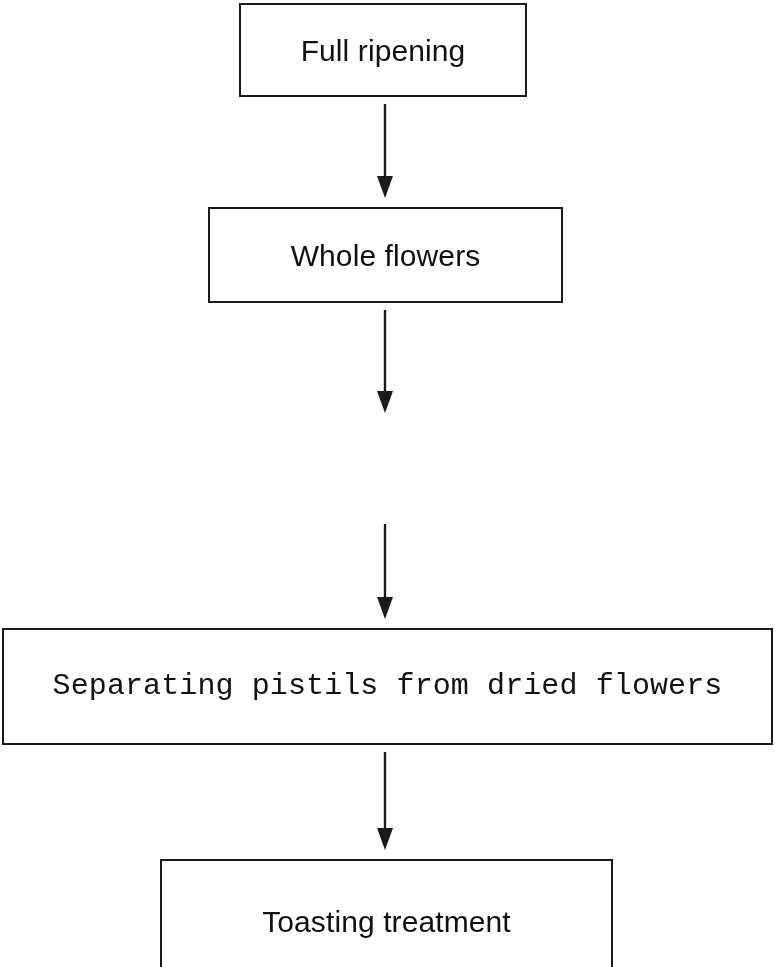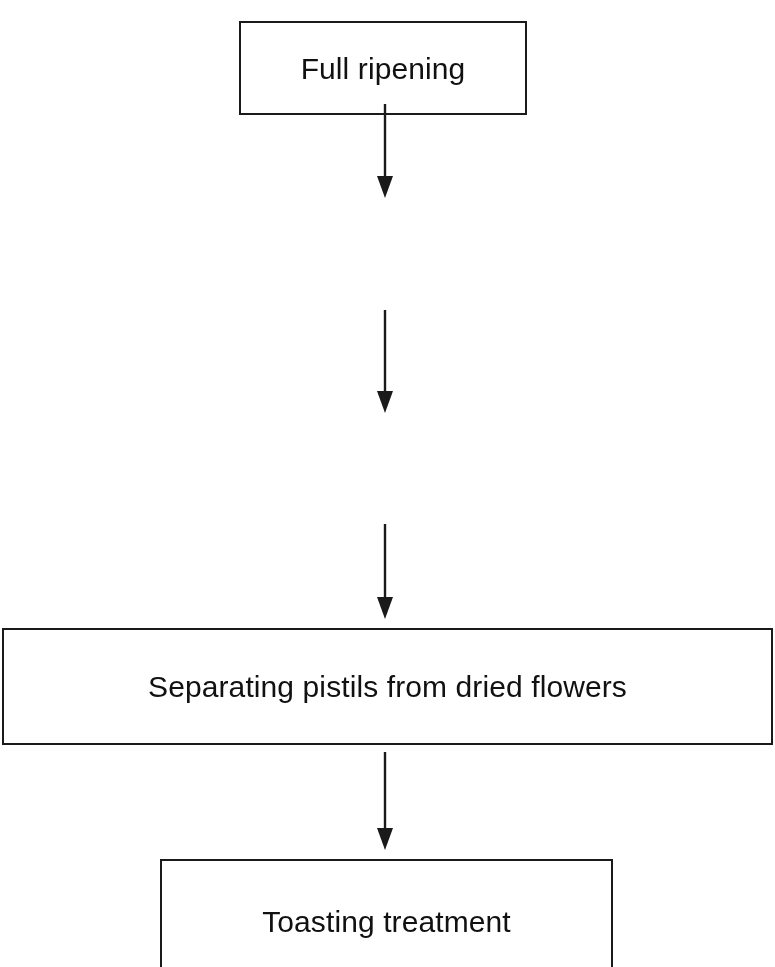--- a/index.html
+++ b/index.html
@@ -38,49 +38,52 @@
   .connector svg {
     display: block;
     overflow: visible;
   }
 </style>
 </head>
 <body>
 
 <div id="flowchart-canvas">
 
-  <div class="node-box" style="left:239px; top:21px; width:288px; height:94px;">
+  <div class="node-box" style="left:239px; top:3px; width:288px; height:94px;">
     <span class="node-label" style="font-size:30px;">Full ripening</span>
   </div>
 
   <div class="connector" style="left:375px; top:104px; width:20px; height:96px;">
     <svg width="20" height="96" viewBox="0 0 20 96">
       <line x1="10" y1="0" x2="10" y2="78" stroke="#1a1a1a" stroke-width="2.4"></line>
       <polygon points="10,94 2,72 18,72" fill="#1a1a1a"></polygon>
     </svg>
   </div>
 
+  <div class="node-box" style="left:208px; top:207px; width:355px; height:96px;">
+    <span class="node-label" style="font-size:30px;">Whole flowers</span>
+  </div>
 
   <div class="connector" style="left:375px; top:310px; width:20px; height:105px;">
     <svg width="20" height="105" viewBox="0 0 20 105">
       <line x1="10" y1="0" x2="10" y2="87" stroke="#1a1a1a" stroke-width="2.4"></line>
       <polygon points="10,103 2,81 18,81" fill="#1a1a1a"></polygon>
     </svg>
   </div>
 
 
   <div class="connector" style="left:375px; top:524px; width:20px; height:97px;">
     <svg width="20" height="97" viewBox="0 0 20 97">
       <line x1="10" y1="0" x2="10" y2="79" stroke="#1a1a1a" stroke-width="2.4"></line>
       <polygon points="10,95 2,73 18,73" fill="#1a1a1a"></polygon>
     </svg>
   </div>
 
   <div class="node-box" style="left:2px; top:628px; width:771px; height:117px;">
-    <span class="node-label" style="font-size:30px;">Separating pistils from dried flowers</span>
+    <span class="node-label" style="font-size:30px;font-family:Liberation Mono, monospace;">Separating pistils from dried flowers</span>
   </div>
 
   <div class="connector" style="left:375px; top:752px; width:20px; height:100px;">
     <svg width="20" height="100" viewBox="0 0 20 100">
       <line x1="10" y1="0" x2="10" y2="82" stroke="#1a1a1a" stroke-width="2.4"></line>
       <polygon points="10,98 2,76 18,76" fill="#1a1a1a"></polygon>
     </svg>
   </div>
 
   <div class="node-box" style="left:160px; top:859px; width:453px; height:124px;">

